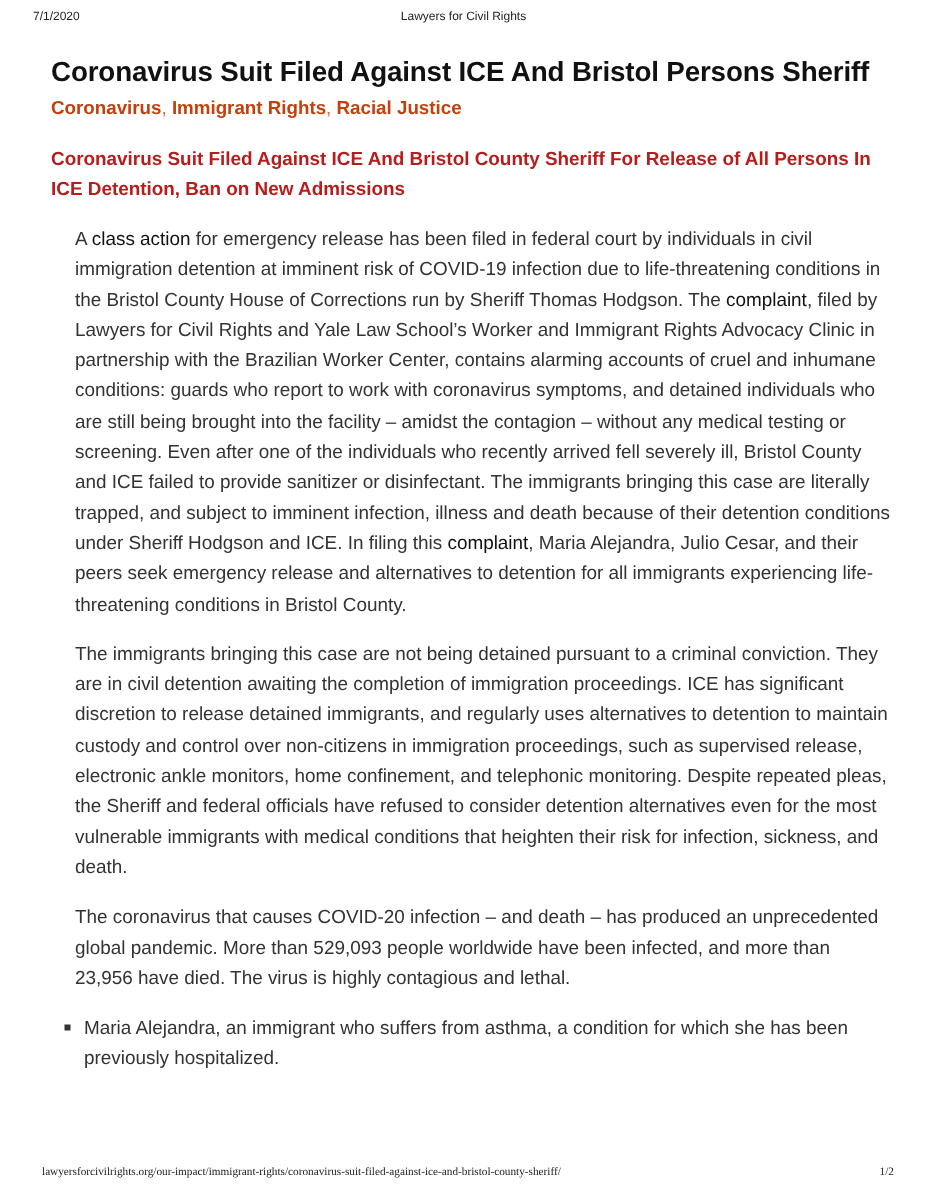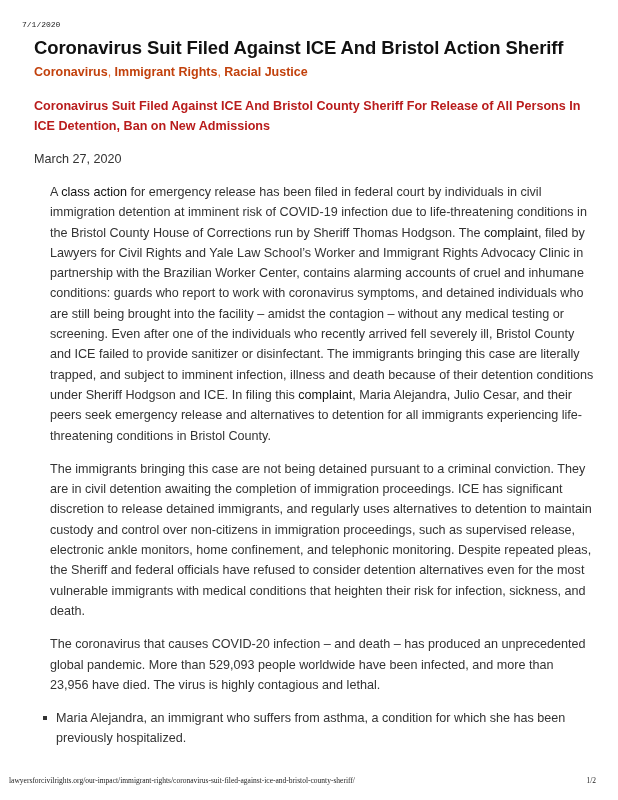--- a/index.html
+++ b/index.html
@@ -1,22 +1,22 @@
 <!DOCTYPE html>
 <html><head>
   <meta charset="utf-8">
   <style>
     html, body { margin: 0; padding: 0; background: #ffffff; }
     body {
       width: 618px; height: 800px; position: relative; overflow: hidden;
       font-family: "Liberation Sans", sans-serif; color: #333333;
     }
     .print-header {
-      position: absolute; top: 20px; left: 0; width: 564px; height: 14px;
-      font-family: Liberation Mono, monospace; font-size: 8px; color: #222;
+      position: absolute; top: 6px; left: 0; width: 564px; height: 14px;
+      font-family: Liberation Sans, sans-serif; font-size: 8px; color: #222;
     }
     .print-header .date { position: absolute; left: 22px; top: 0; }
     .print-header .site { position: absolute; left: 0; width: 618px; text-align: center; top: 0; }
     .article { position: absolute; left: 34px; top: 36px; width: 560px; }
     h1.title {
       margin: 0; font-size: 18.5px; font-weight: bold; color: #111111; line-height: 24px;
       letter-spacing: -0.1px;
     }
     .categories { margin-top: 4px; font-size: 12.5px; color: #f26522; line-height: 16px; }
     .categories a { color: #c2410c; text-decoration: none; font-weight: bold; }
@@ -35,41 +35,41 @@
     ul.people li {
       position: relative; font-size: 12.6px; line-height: 20.3px; color: #333;
     }
     ul.people li .bullet {
       position: absolute; left: -13px; top: 8px; width: 4px; height: 4px; background: #333;
     }
     .print-footer {
       position: absolute; top: 776px; left: 0; width: 618px; height: 14px;
       font-family: "Liberation Serif", serif; font-size: 7.5px; color: #222;
     }
-    .print-footer .url { position: absolute; left: 9px; top: 0; }
+    .print-footer .url { position: absolute; left: 28px; top: 0; }
     .print-footer .page { position: absolute; right: 22px; top: 0; }
   </style>
 </head>
 <body>
 
 <div class="print-header">
   <span class="date">7/1/2020</span>
+  <span class="site">Lawyers for Civil Rights</span>
 </div>
 
 <div class="article">
-  <h1 class="title">Coronavirus Suit Filed Against ICE And Bristol Action Sheriff</h1>
+  <h1 class="title">Coronavirus Suit Filed Against ICE And Bristol Persons Sheriff</h1>
 
   <div class="categories">
     <a href="#">Coronavirus</a><span>, </span><a href="#">Immigrant Rights</a><span>, </span><a href="#">Racial Justice</a>
   </div>
 
   <h2 class="subtitle">Coronavirus Suit Filed Against ICE And Bristol County Sheriff For Release of All Persons In ICE Detention, Ban on New Admissions</h2>
 
 
-  <div class="date-line">March 27, 2020</div>
 
   <p class="body"><span>A </span><a href="#">class action</a><span> for emergency release has been filed in federal court by individuals in civil immigration detention at imminent risk of COVID-19 infection due to life-threatening conditions in the Bristol County House of Corrections run by Sheriff Thomas Hodgson. The </span><a href="#">complaint</a><span>, filed by Lawyers for Civil Rights and Yale Law School’s Worker and Immigrant Rights Advocacy Clinic in partnership with the Brazilian Worker Center, contains alarming accounts of cruel and inhumane conditions: guards who report to work with coronavirus symptoms, and detained individuals who are still being brought into the facility – amidst the contagion – without any medical testing or screening. Even after one of the individuals who recently arrived fell severely ill, Bristol County and ICE failed to provide sanitizer or disinfectant. The immigrants bringing this case are literally trapped, and subject to imminent infection, illness and death because of their detention conditions under Sheriff Hodgson and ICE. In filing this </span><a href="#">complaint</a><span>, Maria Alejandra, Julio Cesar, and their peers seek emergency release and alternatives to detention for all immigrants experiencing life-threatening conditions in Bristol County.</span></p>
 
   <p class="body">The immigrants bringing this case are not being detained pursuant to a criminal conviction. They are in civil detention awaiting the completion of immigration proceedings. ICE has significant discretion to release detained immigrants, and regularly uses alternatives to detention to maintain custody and control over non-citizens in immigration proceedings, such as supervised release, electronic ankle monitors, home confinement, and telephonic monitoring. Despite repeated pleas, the Sheriff and federal officials have refused to consider detention alternatives even for the most vulnerable immigrants with medical conditions that heighten their risk for infection, sickness, and death.</p>
 
   <p class="body">The coronavirus that causes COVID-20 infection – and death – has produced an unprecedented global pandemic. More than 529,093 people worldwide have been infected, and more than 23,956 have died. The virus is highly contagious and lethal.</p>
 
 
   <ul class="people">
     <li>

